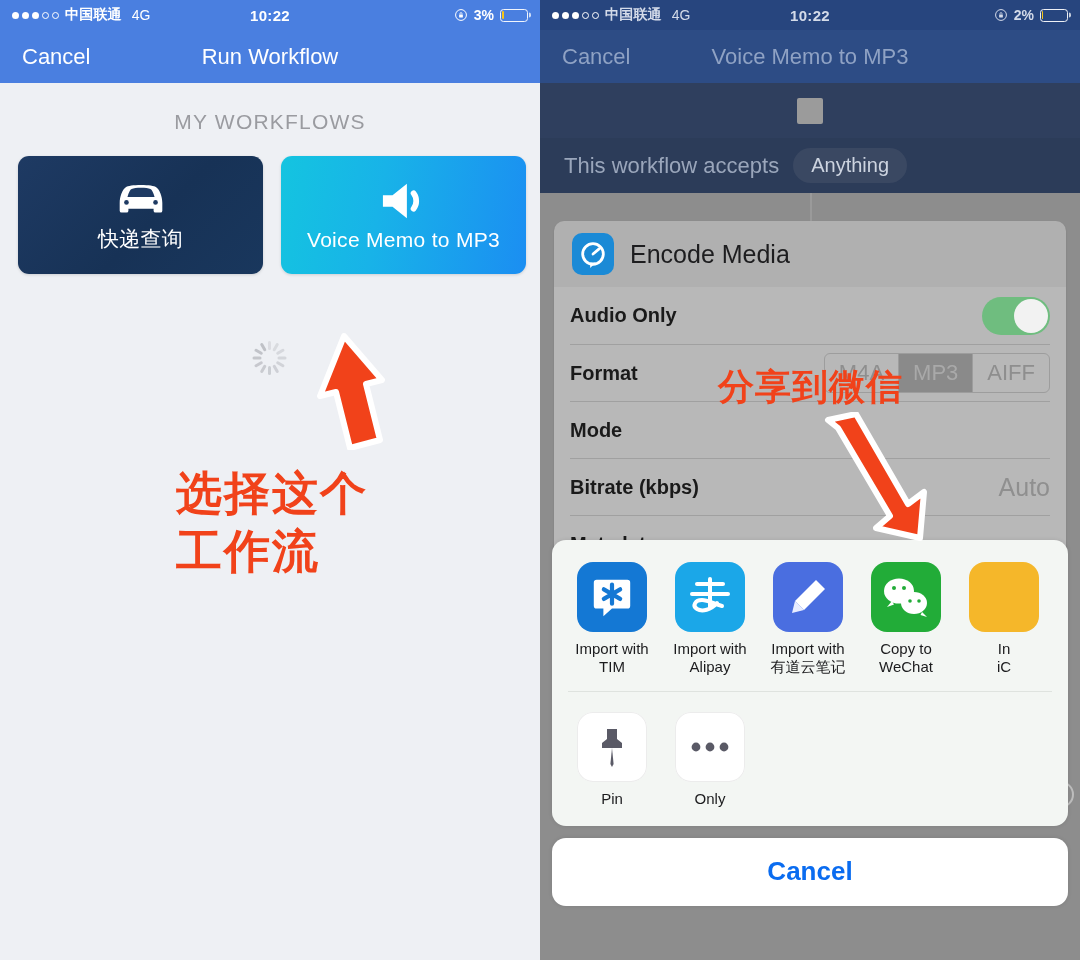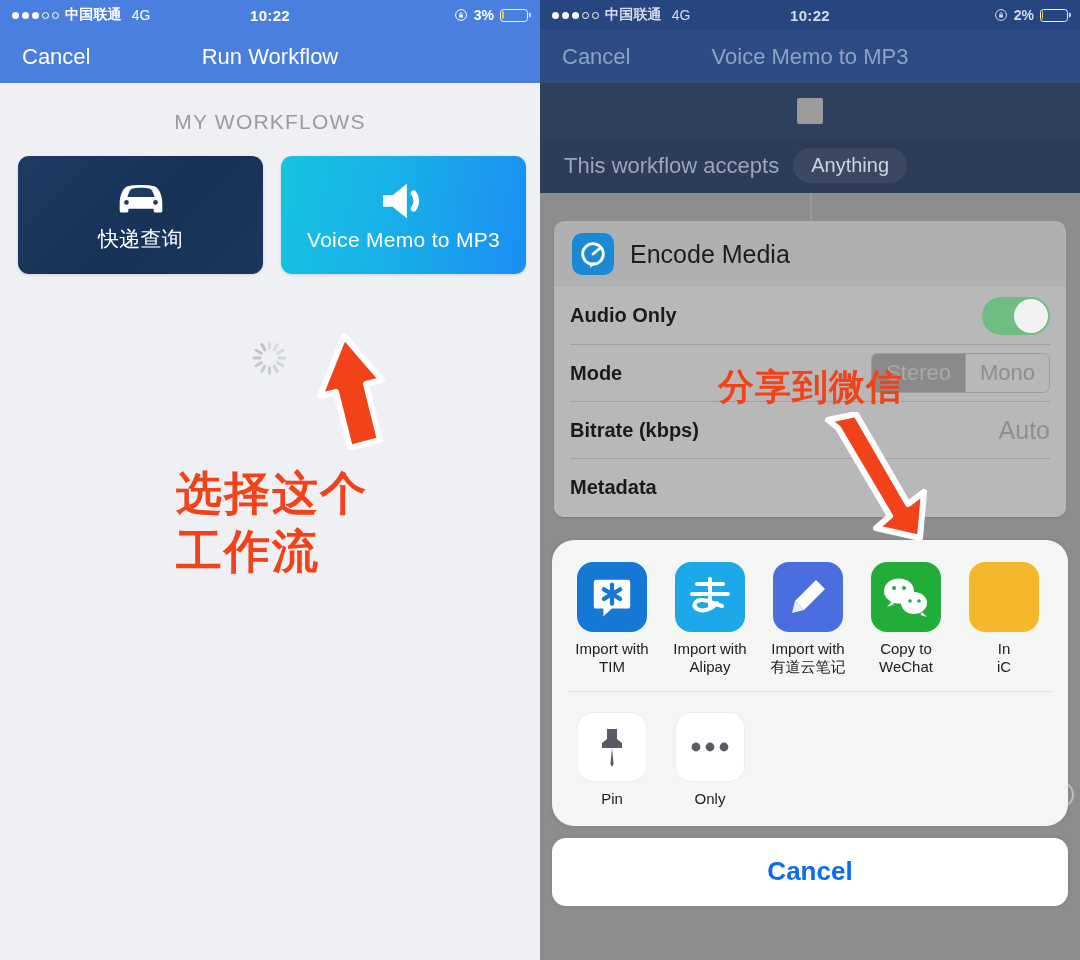--- a/index.html
+++ b/index.html
@@ -151,21 +151,21 @@
     white-space: nowrap; z-index: 40;
   }
   .anno-arrow-right { position: absolute; left: 820px; top: 412px; z-index: 40; }
 
   
   .share-sheet {
     position: absolute; left: 552px; top: 540px; width: 516px;
     z-index: 30;
   }
   .share-block {
-    background: #f3f6f3; border-radius: 22px; overflow: hidden;
+    background: #f3f6f3; border-radius: 14px; overflow: hidden;
     box-shadow: 0 0 4px rgba(0,0,0,.1);
   }
   .share-row { display: flex; gap: 14px; padding: 22px 18px 14px 18px; }
   .share-row.row2 { padding-top: 20px; padding-bottom: 18px; }
   .share-divider { height: 1px; background: #dfe3df; margin: 0 16px; }
   .share-item { width: 84px; flex: 0 0 84px; text-align: center; }
   .share-ico {
     width: 70px; height: 70px; border-radius: 16px; margin: 0 auto 8px auto;
     display: flex; align-items: center; justify-content: center; overflow: hidden;
   }
@@ -338,27 +338,31 @@
         </div>
 
         <div class="rows-wrap">
           <div class="row">
             <span class="row-label">Audio Only</span>
             <span class="toggle">
                 <i class="knob"></i>
               </span>
           </div>
 
+          <div class="row">
+            <span class="row-label">Format</span>
+            <span class="seg">
+              <div>M4A</div>
+              <div class="on">MP3</div>
+              <div>AIFF</div>
+            </span>
+          </div>
 
           <div class="row">
             <span class="row-label">Mode</span>
-            <span class="seg">
-              <div class="on">Stereo</div>
-              <div>Mono</div>
-            </span>
           </div>
 
           <div class="row">
             <span class="row-label">Bitrate (kbps)</span>
             <span class="row-value">Auto</span>
           </div>
 
           <div class="row">
             <span class="row-label">Metadata</span>
             <span class="row-value"></span>

